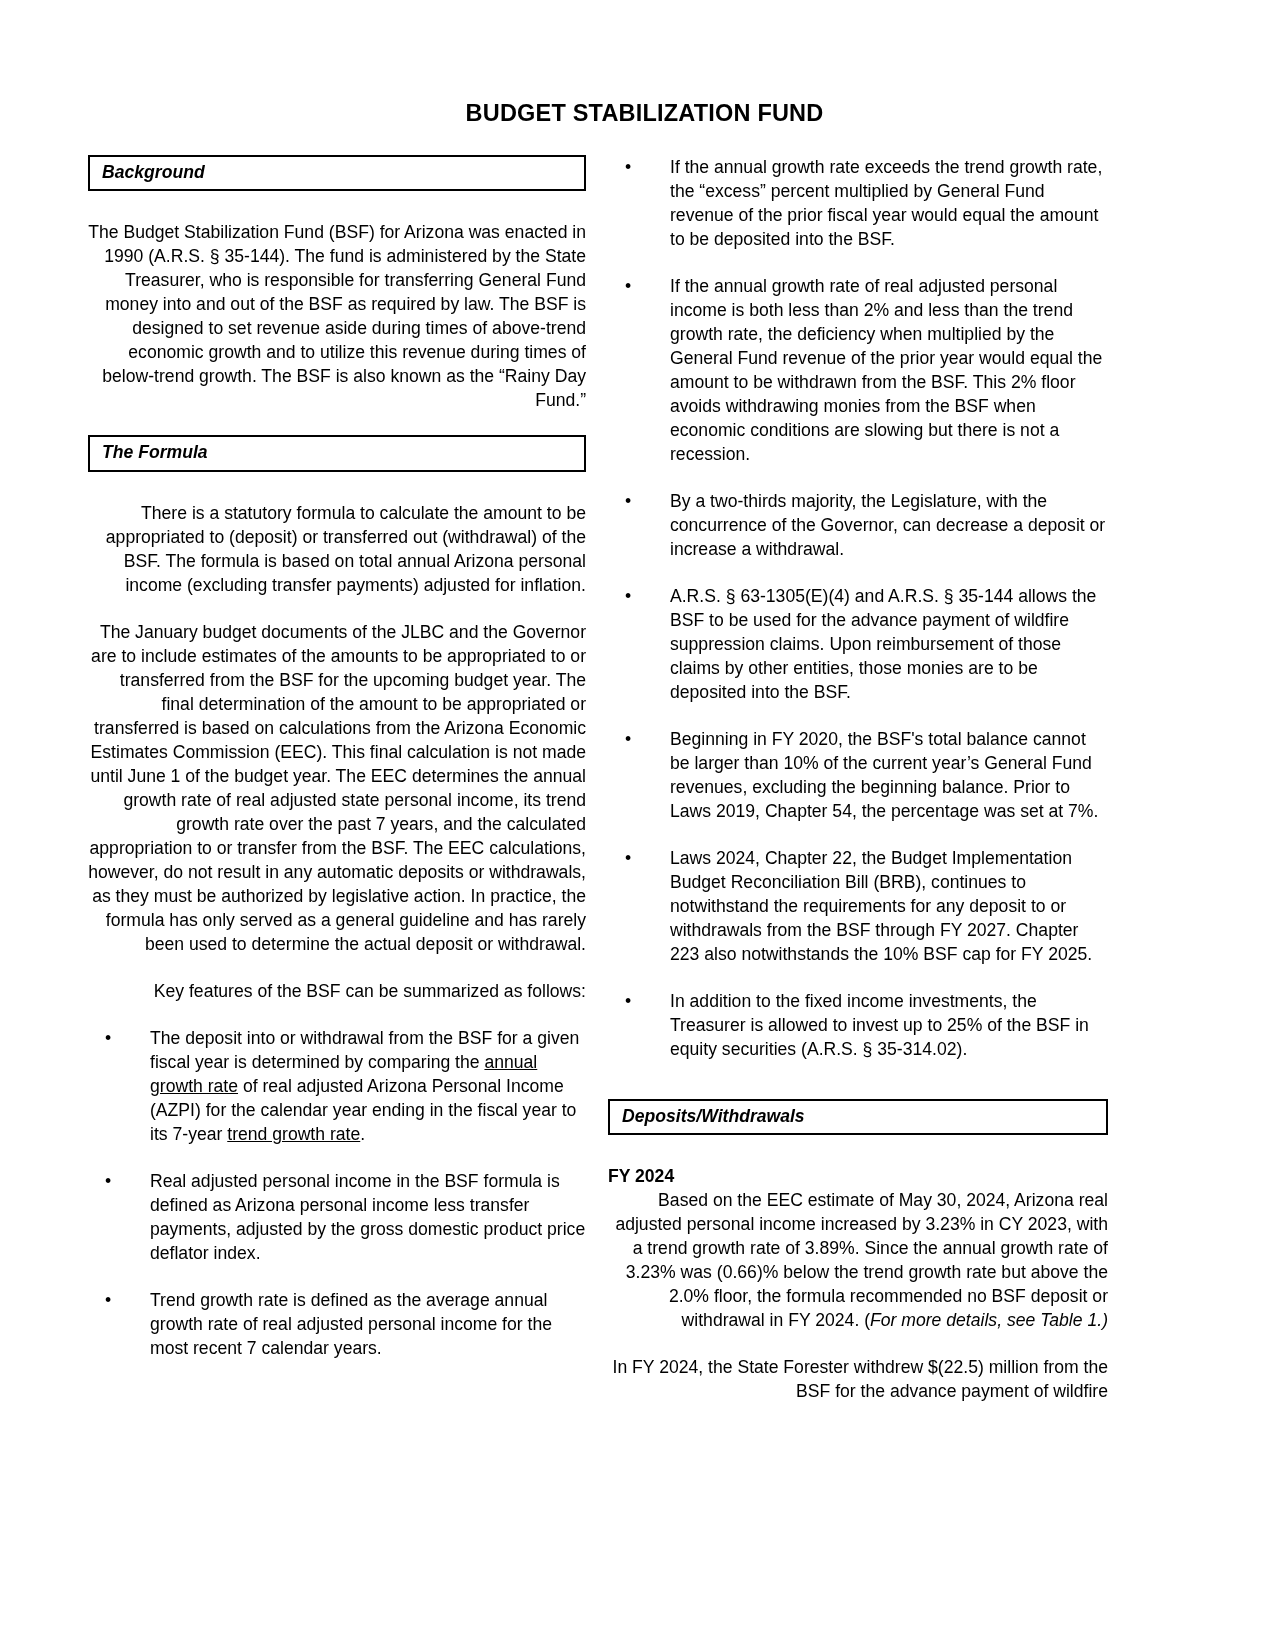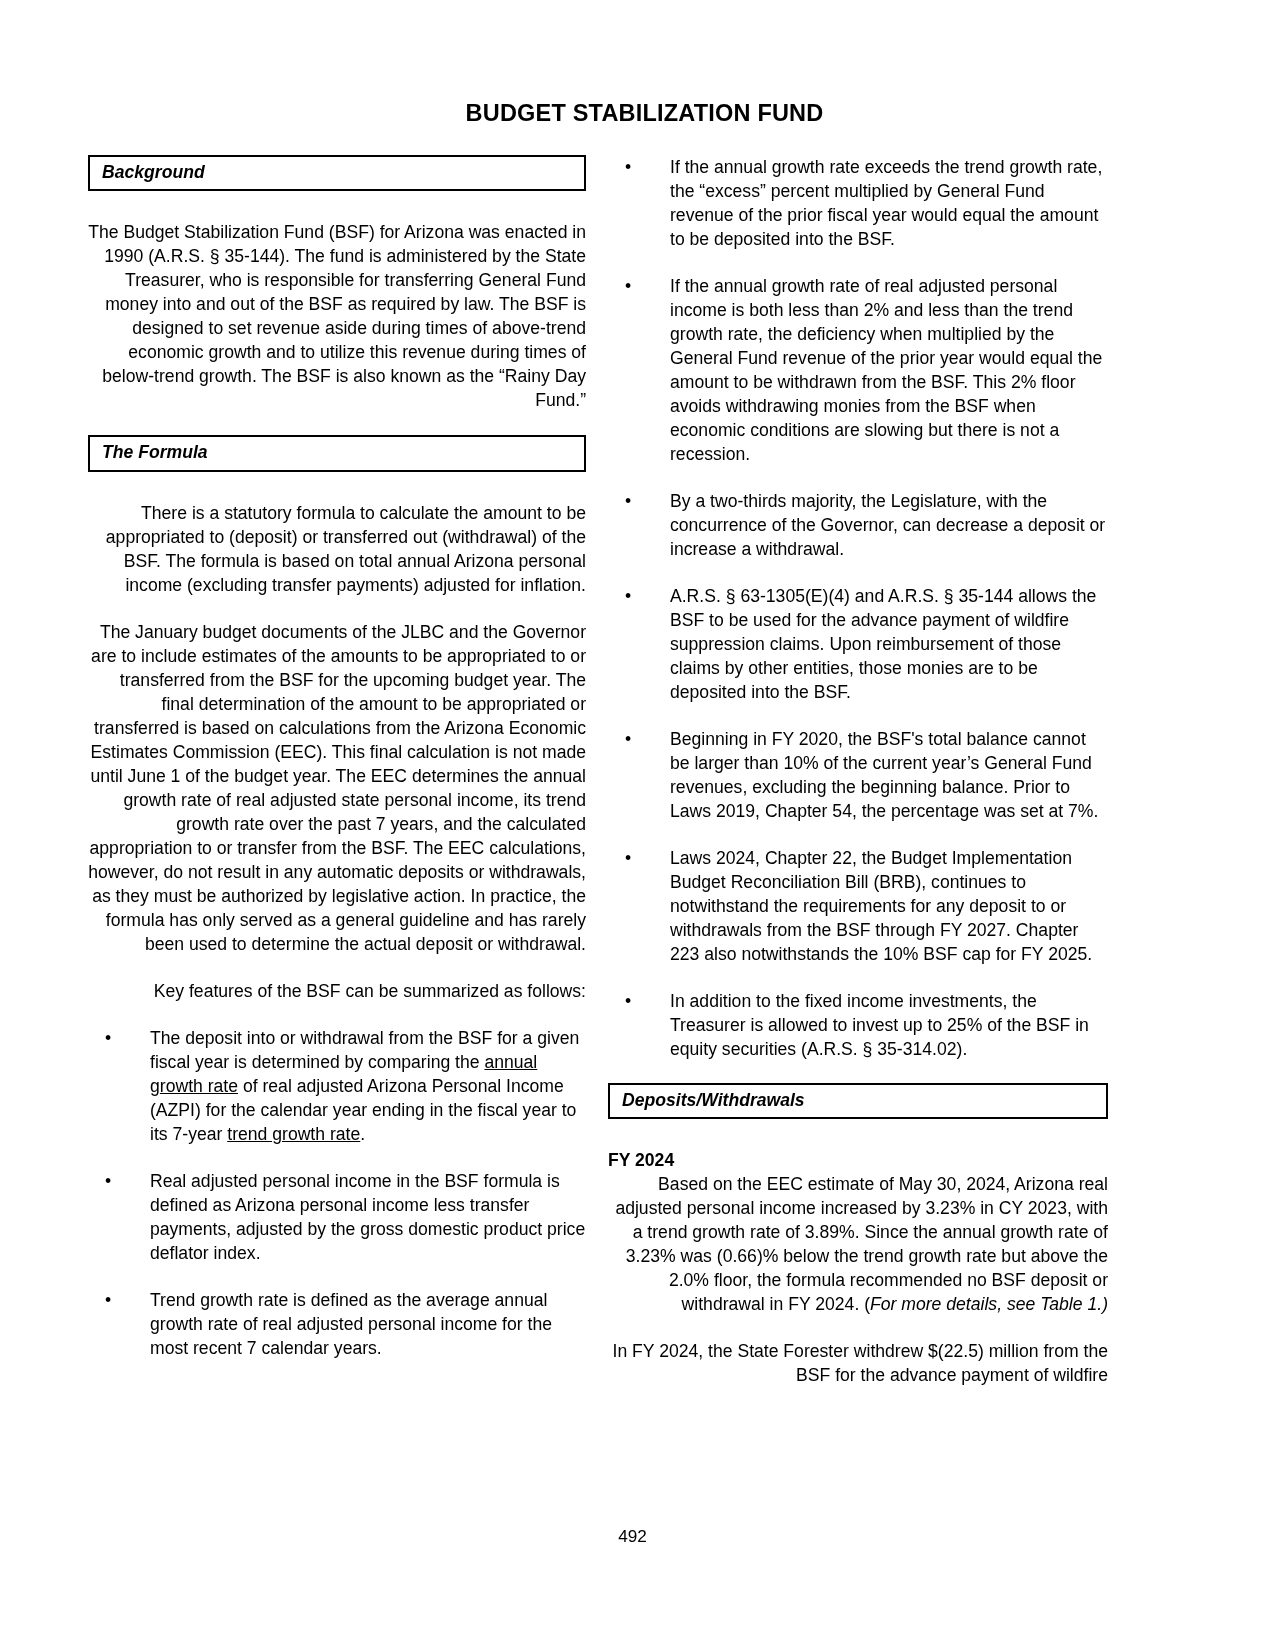--- a/index.html
+++ b/index.html
@@ -47,21 +47,21 @@
   .section-head {
     border: 2.2px solid #000000;
     padding: 6px 10px 7px 12px;
     font-weight: bold;
     font-style: italic;
     font-size: 17.6px;
     line-height: 1.1;
     box-sizing: border-box;
   }
   .section-head.wide { width: 498px; }
-  .section-head.wide-r { width: 500px; }
+  .section-head.wide-r { width: 500px; margin-top: 16px; }
 
   p.body {
     font-size: 17.6px;
     line-height: 1.365;
     margin: 0 0 23px 0;
     text-align: right;
   }
   p.body.tight { margin-bottom: 0; }
   .gap-after-head { height: 29px; }
   .gap-small { height: 22px; }
@@ -184,15 +184,14 @@
 
       <div class="fy-head">FY 2024</div>
       <p class="body"><span>Based on the EEC estimate of May 30, 2024, Arizona real adjusted personal income increased by 3.23% in CY 2023, with a trend growth rate of 3.89%.  Since the annual growth rate of 3.23% was (0.66)% below the trend growth rate but above the 2.0% floor, the formula recommended no BSF deposit or withdrawal in FY 2024. (</span><span class="i">For more details, see Table 1.)</span></p>
 
       <p class="body tight">In FY 2024, the State Forester withdrew $(22.5) million from the BSF for the advance payment of wildfire</p>
 
     </div>
 
   </div>
 
-  <div class="page-number">492</div>
 
 </div>
 
 </body></html>

